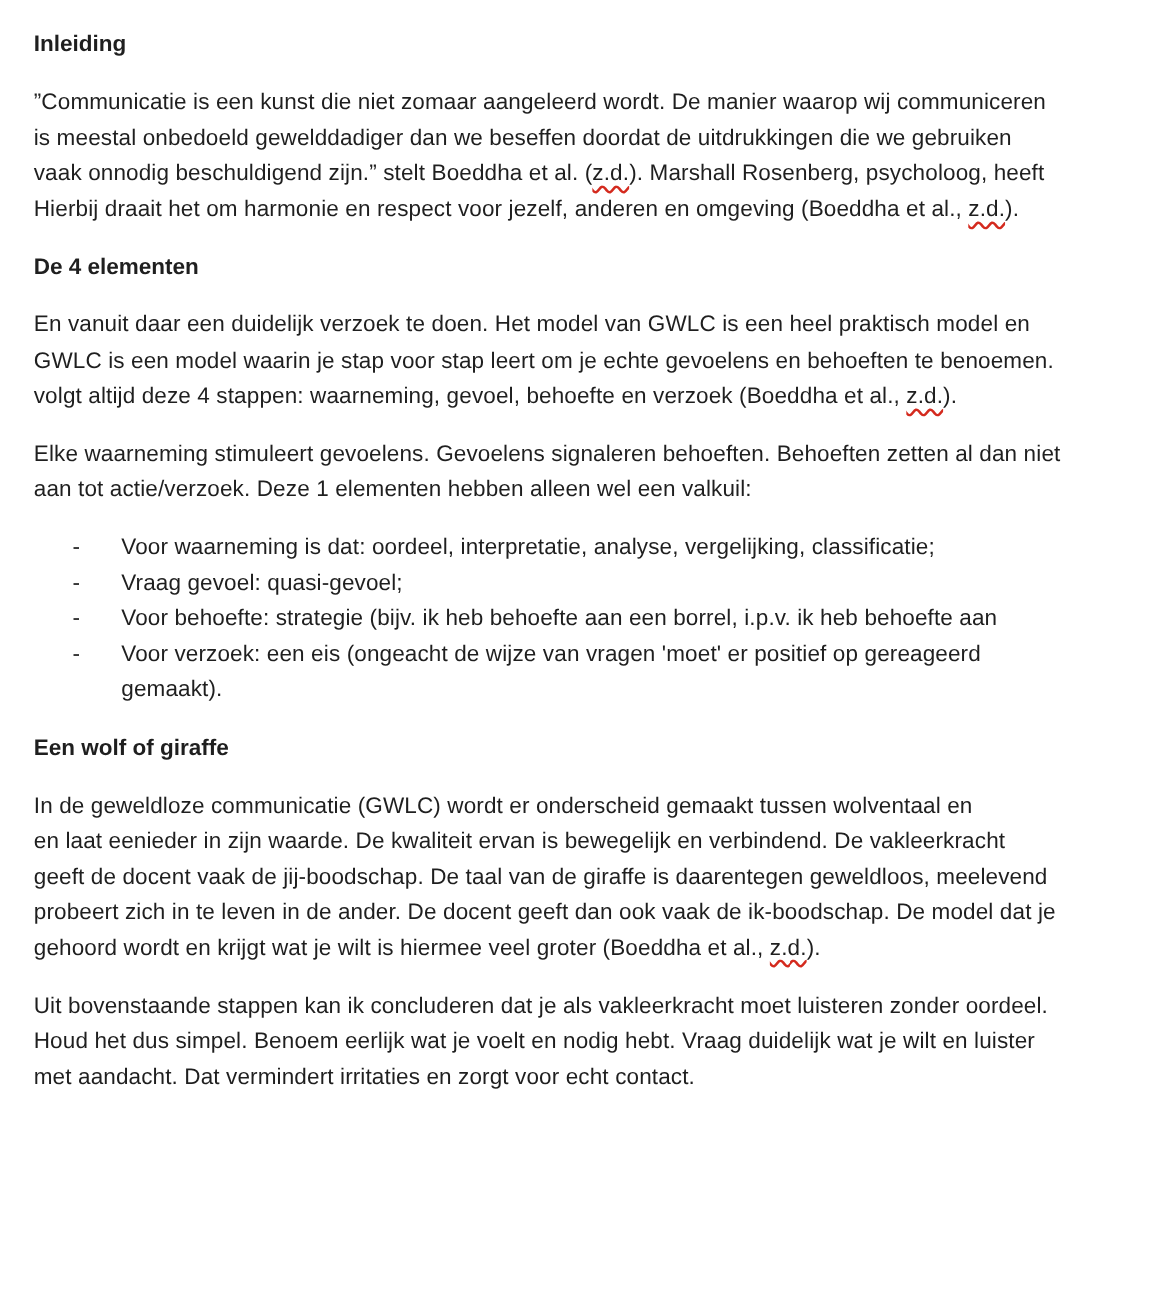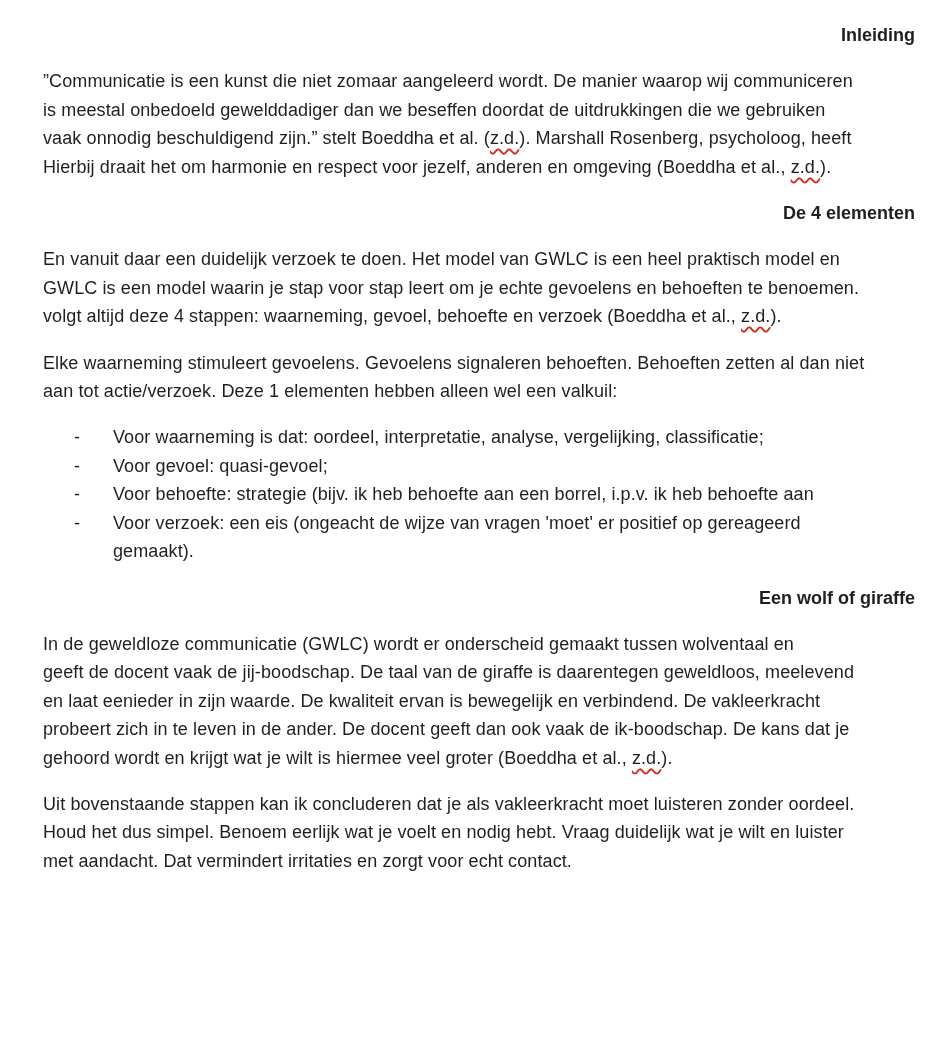--- a/index.html
+++ b/index.html
@@ -17,24 +17,23 @@
     height: 1044px;
     padding: 21px 14px 0 27px;
     overflow: hidden;
   }
   .heading {
     font-size: 18px;
     font-weight: bold;
     line-height: 28.4px;
     margin: 0 0 18px 0;
     white-space: nowrap;
-    text-align: right;
   }
   .para, .bullets {
-    margin: 0 0 18px 16px;
+    margin: 0 0 18px 0;
   }
   .line {
     font-size: 18px;
     line-height: 28.4px;
     white-space: nowrap;
     letter-spacing: 0.1px;
   }
   .bullet-item {
     position: relative;
     padding-left: 70px;
@@ -78,43 +77,43 @@
     <div class="line">Elke waarneming stimuleert gevoelens. Gevoelens signaleren behoeften. Behoeften zetten al dan niet</div>
     <div class="line">aan tot actie/verzoek. Deze 1 elementen hebben alleen wel een valkuil:</div>
   </div>
   <div class="bullets">
     <div class="bullet-item">
       <span class="bullet-marker">-</span>
       <div class="line">Voor waarneming is dat: oordeel, interpretatie, analyse, vergelijking, classificatie;</div>
     </div>
     <div class="bullet-item">
       <span class="bullet-marker">-</span>
-      <div class="line">Voor gevoel: quasi-gevoel;</div>
+      <div class="line">Vraag gevoel: quasi-gevoel;</div>
     </div>
     <div class="bullet-item">
       <span class="bullet-marker">-</span>
       <div>
         <div class="line">Voor behoefte: strategie (bijv. ik heb behoefte aan een borrel, i.p.v. ik heb behoefte aan</div>
       </div>
     </div>
     <div class="bullet-item">
       <span class="bullet-marker">-</span>
       <div>
         <div class="line">Voor verzoek: een eis (ongeacht de wijze van vragen 'moet' er positief op gereageerd</div>
         <div class="line">gemaakt).</div>
       </div>
     </div>
   </div>
 
   <h2 class="heading">Een wolf of giraffe</h2>
   <div class="para">
     <div class="line">In de geweldloze communicatie (GWLC) wordt er onderscheid gemaakt tussen wolventaal en</div>
+    <div class="line">en laat eenieder in zijn waarde. De kwaliteit ervan is bewegelijk en verbindend. De vakleerkracht</div>
     <div class="line">geeft de docent vaak de jij-boodschap. De taal van de giraffe is daarentegen geweldloos, meelevend</div>
-    <div class="line">en laat eenieder in zijn waarde. De kwaliteit ervan is bewegelijk en verbindend. De vakleerkracht</div>
-    <div class="line">probeert zich in te leven in de ander. De docent geeft dan ook vaak de ik-boodschap. De kans dat je</div>
+    <div class="line">probeert zich in te leven in de ander. De docent geeft dan ook vaak de ik-boodschap. De model dat je</div>
     <div class="line">gehoord wordt en krijgt wat je wilt is hiermee veel groter (Boeddha et al., <span class="misspell">z.d.</span>).</div>
   </div>
 
   <div class="para">
     <div class="line">Uit bovenstaande stappen kan ik concluderen dat je als vakleerkracht moet luisteren zonder oordeel.</div>
     <div class="line">Houd het dus simpel. Benoem eerlijk wat je voelt en nodig hebt. Vraag duidelijk wat je wilt en luister</div>
     <div class="line">met aandacht. Dat vermindert irritaties en zorgt voor echt contact.</div>
   </div>
 
 </div>

